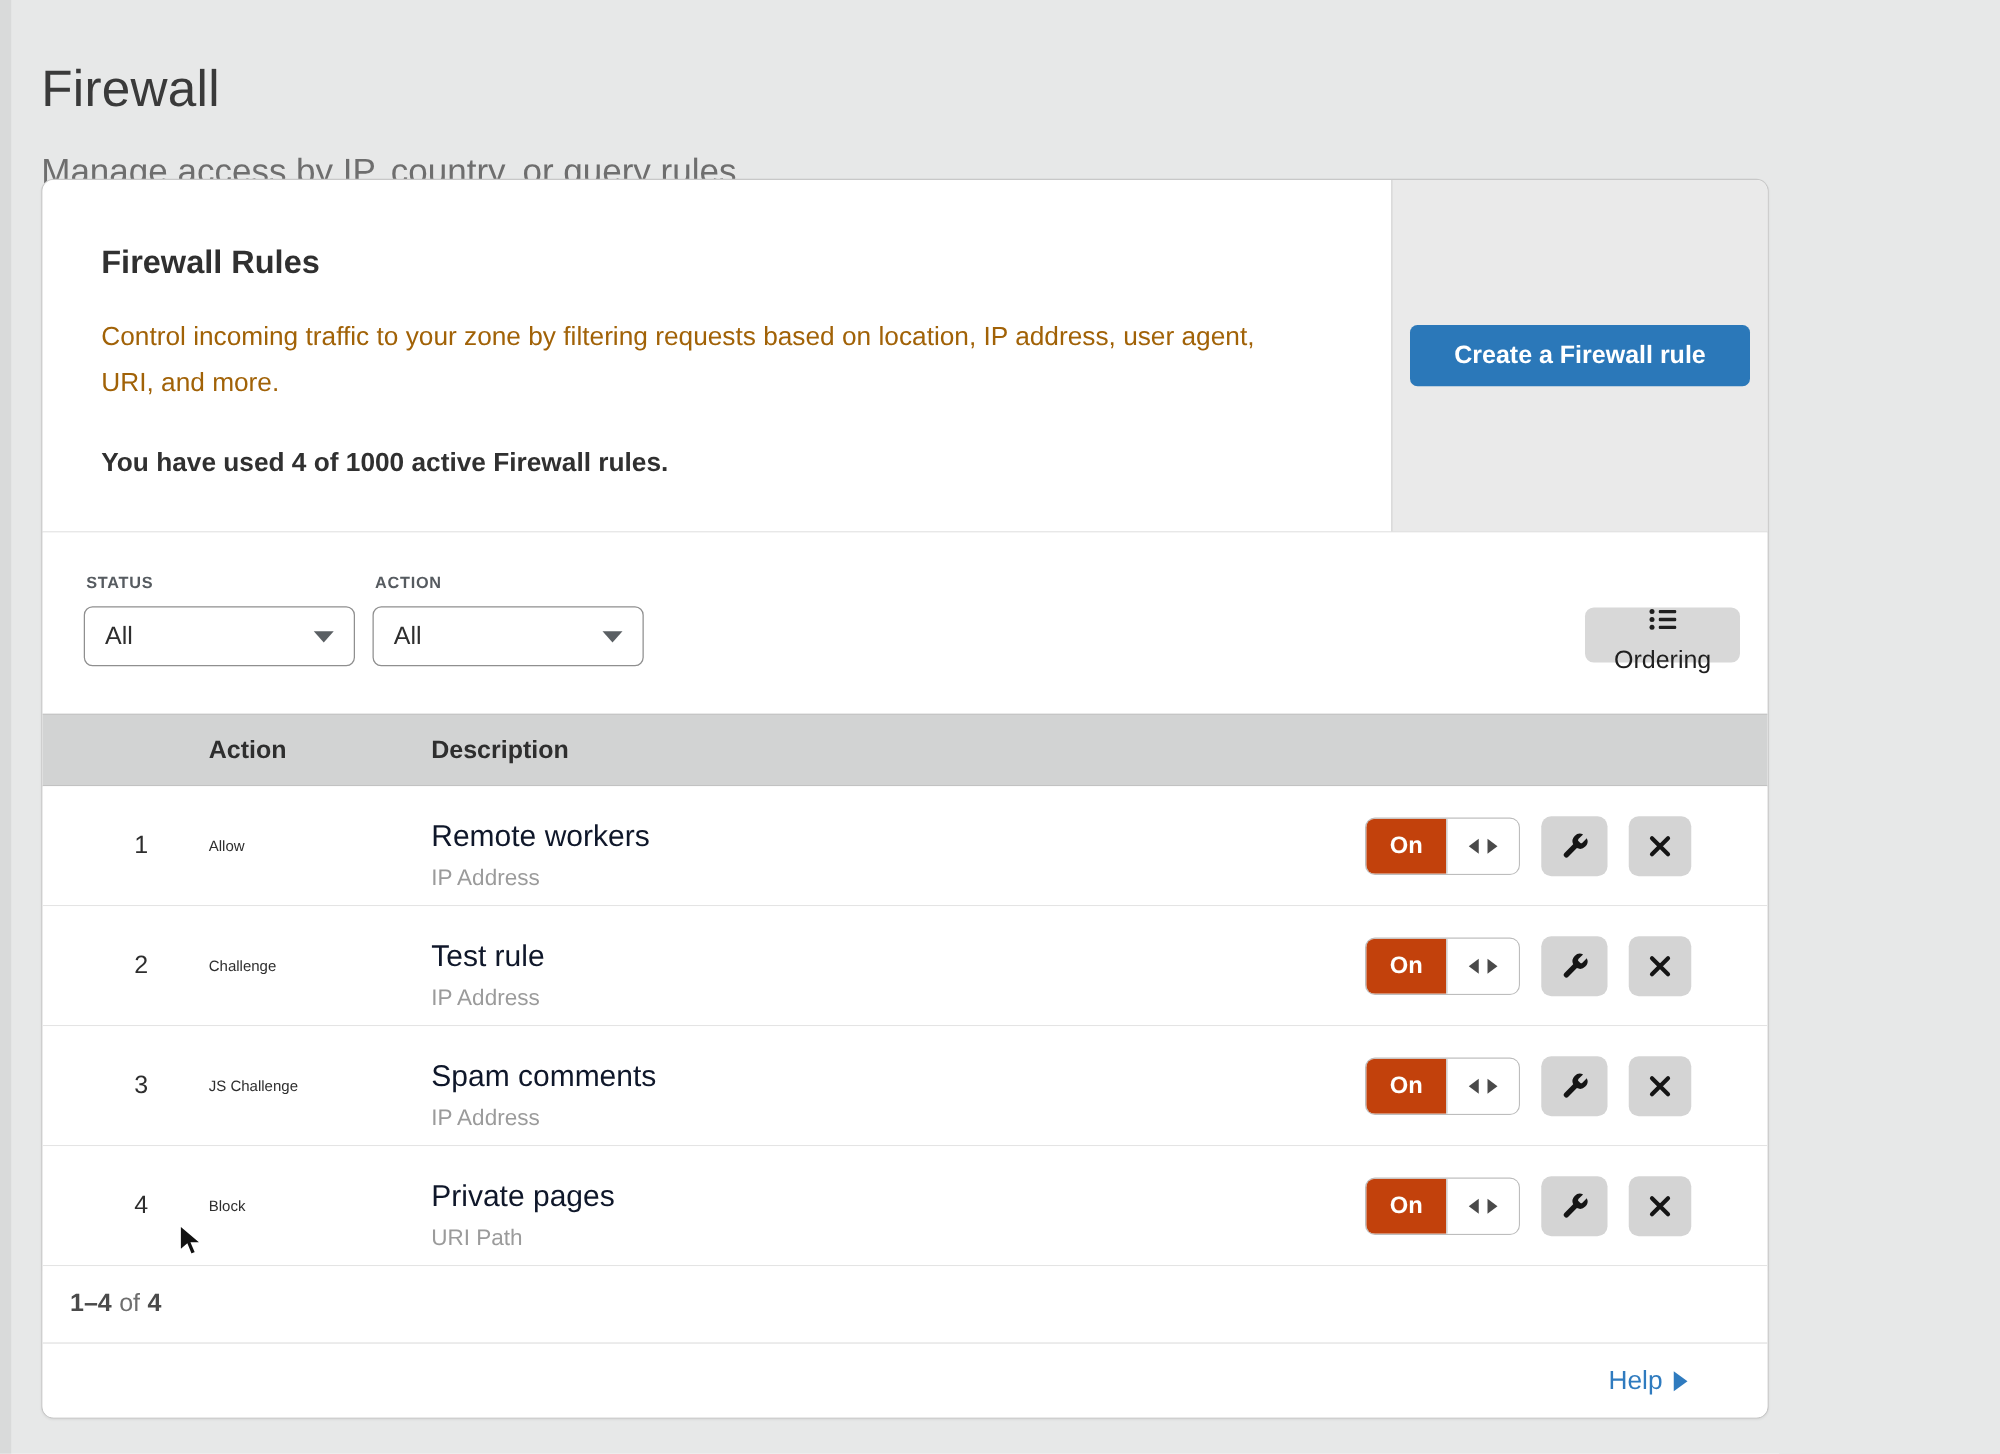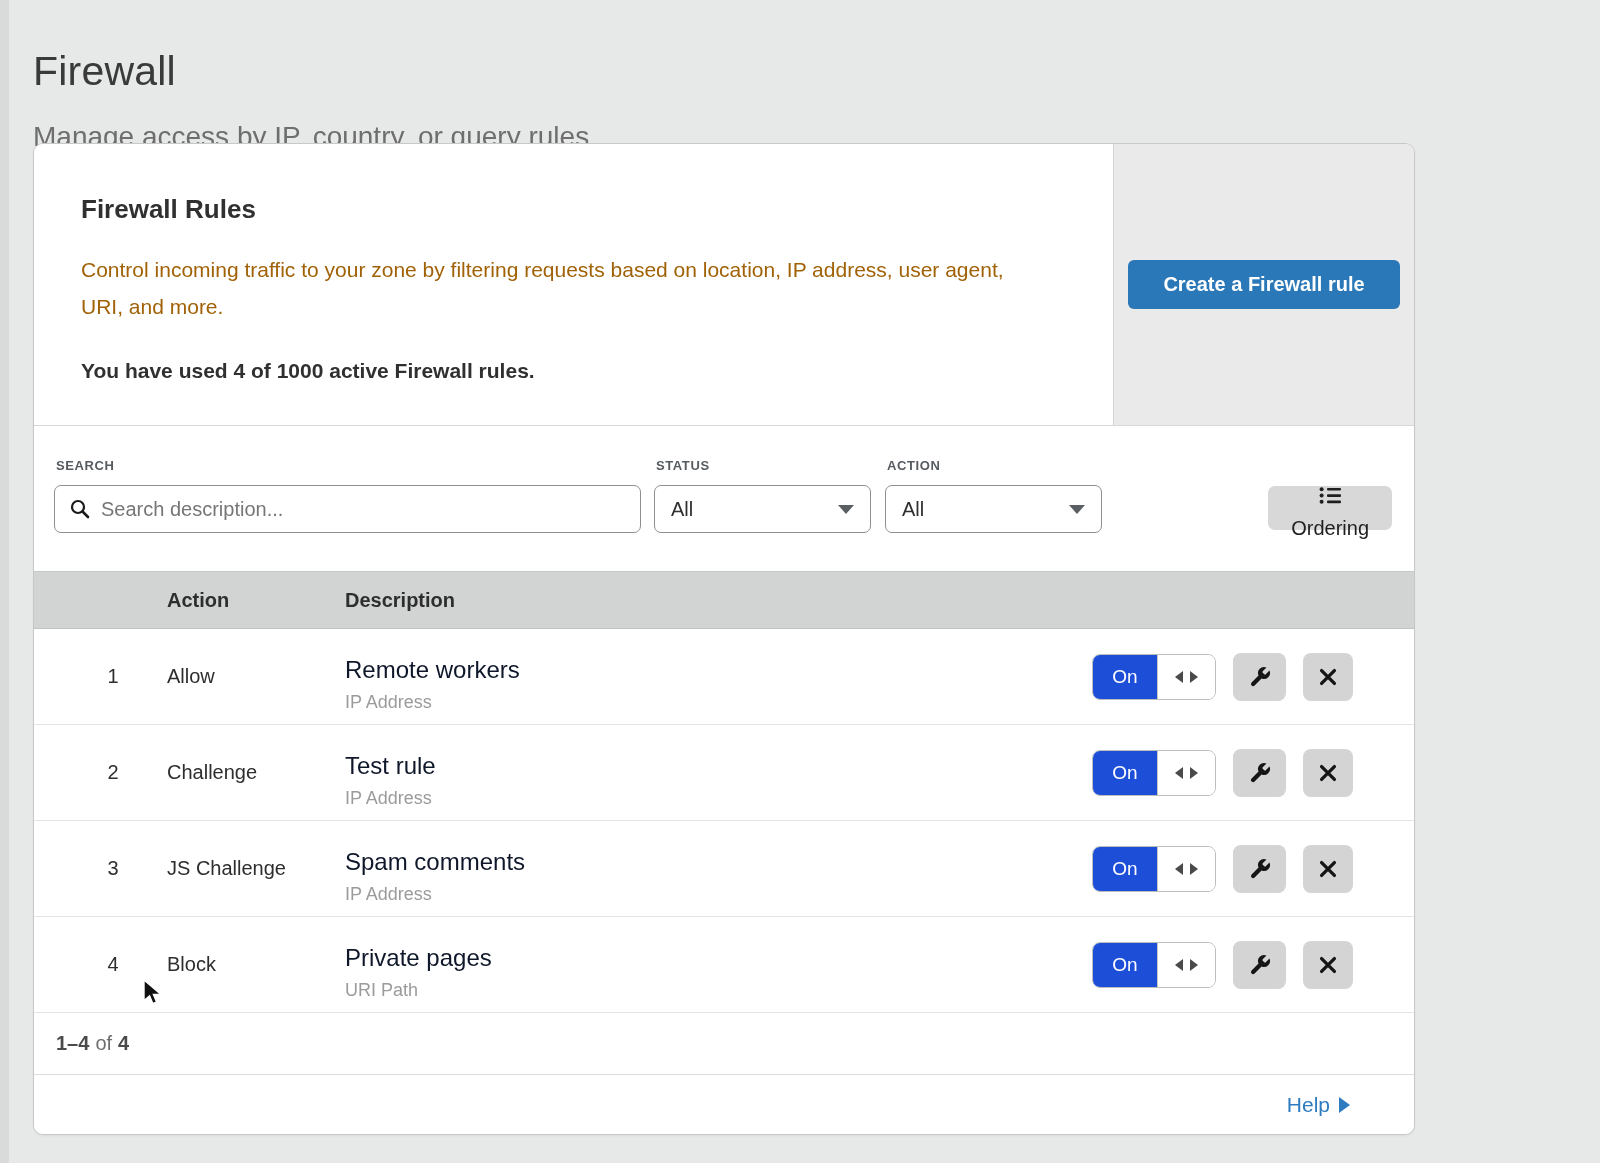--- a/index.html
+++ b/index.html
@@ -58,28 +58,28 @@
     font-family:inherit; font-size:20px; font-weight:500; color:#1f1f1f; cursor:pointer;flex-direction:column;
   }
 
   
   .grid-row { display:grid; grid-template-columns:92px 178px 1fr auto; align-items:center; padding-left:33px; padding-right:61px; }
   .thead { height:58px; background:#d2d3d3; border-top:1px solid #c6c6c6; border-bottom:1px solid #c2c2c2; flex:none; font-weight:700; font-size:20px; color:#2e2e2e; }
   .col-pad { padding-left:8px; }
   .row { height:96px; border-bottom:1px solid #e4e4e4; flex:none; background:#fff; }
   .row:last-of-type { border-bottom:1px solid #dcdcdc; }
   .row-num { text-align:center; font-size:20px; color:#2e2e2e; }
-  .row-action { font-size:20px; color:#2e2e2e; }
+  .row-action { font-size:12px; color:#2e2e2e; }
   .desc-title { font-size:24px; color:#0f172a; margin-bottom:8px;margin-top:16px; }
   .desc-sub { font-size:18px; color:#9b9b9b; }
   .controls { display:flex; align-items:center; gap:17px; }
 
   
   .toggle { display:flex; width:124px; height:46px; border-radius:8px; overflow:hidden; border:1px solid #bdbdbd; cursor:pointer; background:#fff; }
-  .toggle-on { width:64px; background:#1d4ed8; color:#fff; font-size:19px; font-weight:400; display:flex; align-items:center; justify-content:center; }
+  .toggle-on { width:64px; background:#c2410c; color:#fff; font-size:19px; font-weight:700; display:flex; align-items:center; justify-content:center; }
   .toggle-handle { flex:1; background:#fff; border-left:1px solid #c4c4c4; display:flex; align-items:center; justify-content:center; }
 
   .icon-btn { width:53px; height:48px; background:#d4d4d4; border:none; border-radius:8px; display:flex; align-items:center; justify-content:center; cursor:pointer; }
   .x-btn { width:50px; }
 
   
   .pagination { height:62px; flex:none; display:flex; align-items:center; padding-left:22px; font-size:20px; background:#fff; border-bottom:1px solid #dcdcdc; }
   .pagination .rng, .pagination .tot { font-weight:700; color:#4a4a4a; }
   .pagination .ofw { color:#6e6e6e; margin:0 6px; }
   .footer { flex:1; display:flex; align-items:center; justify-content:flex-end; padding-right:64px; background:#fff; }
@@ -105,32 +105,20 @@
       <h2>Firewall Rules</h2>
       <p>Control incoming traffic to your zone by filtering requests based on location, IP address, user agent, URI, and more.</p>
       <div class="header-note">You have used 4 of 1000 active Firewall rules.</div>
     </div>
     <div class="header-right">
       <button class="create-btn">Create a Firewall rule</button>
     </div>
   </div>
 
   <div class="filter-sec">
-    <div class="field">
-      <span class="field-label">SEARCH</span>
-      <div class="search-box">
-        <span style="display:flex;">
-          <svg width="22" height="22" viewBox="0 0 22 22">
-              <circle cx="9" cy="9" r="6" fill="none" stroke="#1a1a1a" stroke-width="2.2"></circle>
-              <line x1="13.5" y1="13.5" x2="19" y2="19" stroke="#1a1a1a" stroke-width="2.6" stroke-linecap="round"></line>
-            </svg>
-        </span>
-        <input type="text" placeholder="Search description..." style="">
-      </div>
-    </div>
     <div class="gap13"></div>
     <div class="field">
       <span class="field-label">STATUS</span>
       <div class="select-box">
         <span>All</span>
         <span class="caret"></span>
       </div>
     </div>
     <div class="gap14"></div>
     <div class="field">

